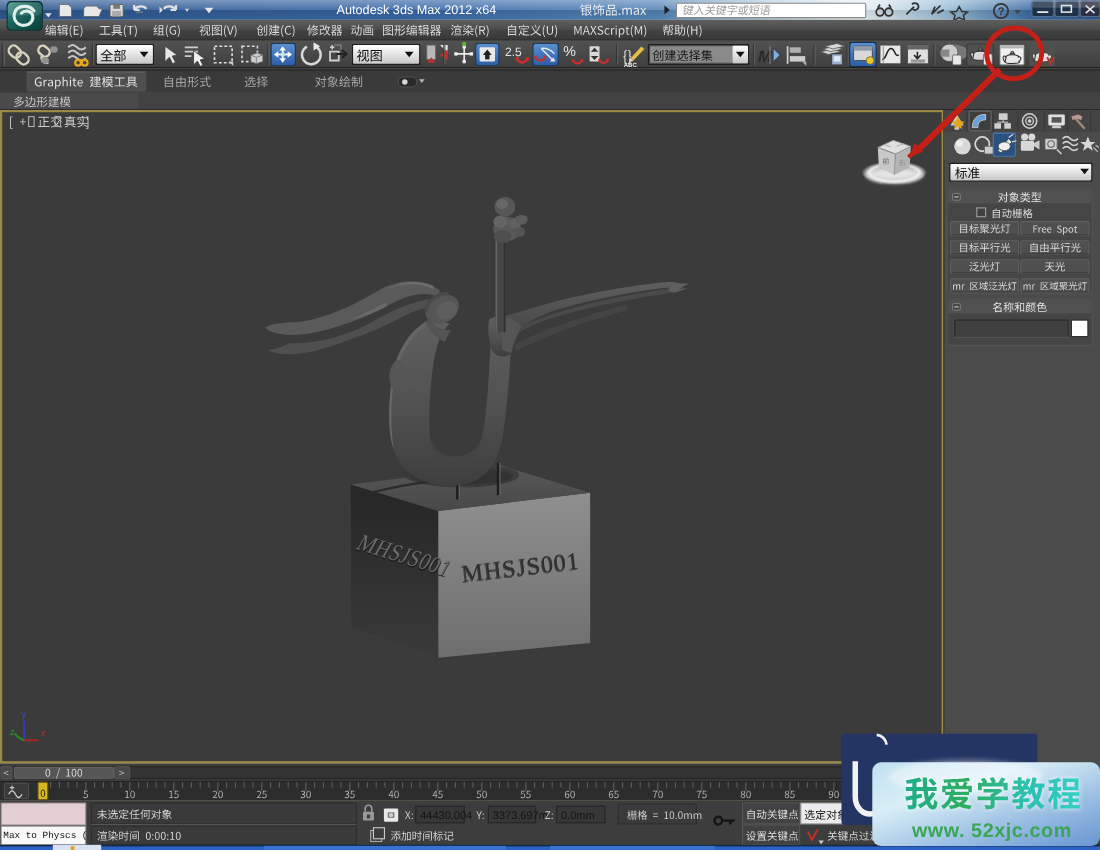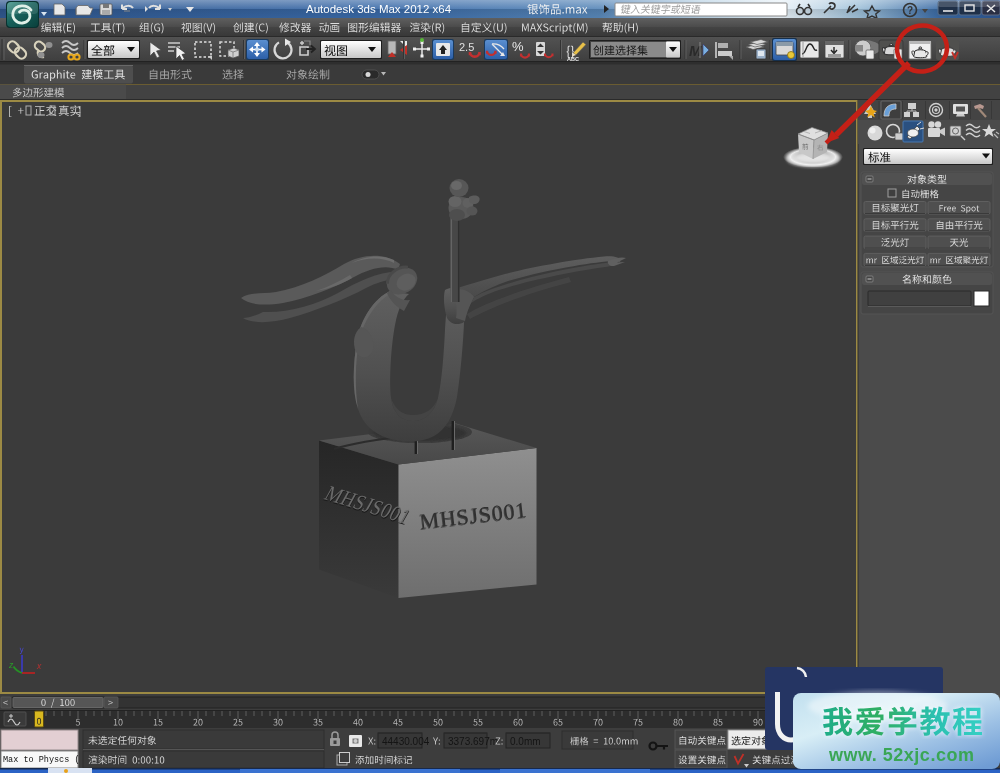--- a/index.html
+++ b/index.html
@@ -1,15 +1,15 @@
 <!DOCTYPE html>
 <html><head><meta charset="utf-8">
 <style>
 html,body{margin:0;padding:0;background:#222;}
-#app{position:relative;width:1000px;height:773px;overflow:hidden;background:#eab308;font-family:"Liberation Sans",sans-serif;}
+#app{position:relative;width:1000px;height:773px;overflow:hidden;background:#fef9c3;font-family:"Liberation Sans",sans-serif;}
 svg{display:block;}
 </style></head>
 <body>
 <div id="app">
 <svg width="1000" height="773" viewBox="0 0 1000 773">
 <defs>
 <linearGradient id="tbar" x1="0" y1="0" x2="1" y2="0">
  <stop offset="0" stop-color="#30588f"></stop>
           <stop offset="0.38" stop-color="#3a6aa8"></stop>
  <stop offset="0.60" stop-color="#5887b8"></stop>

